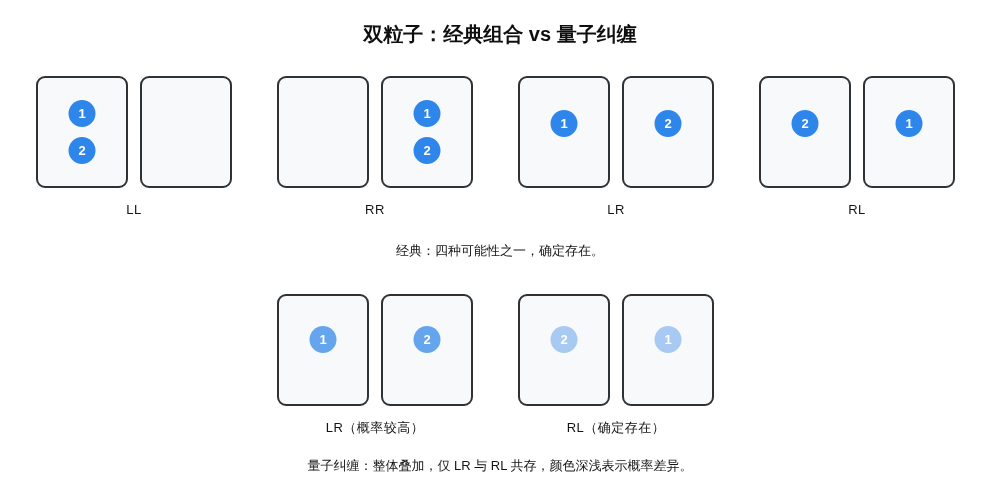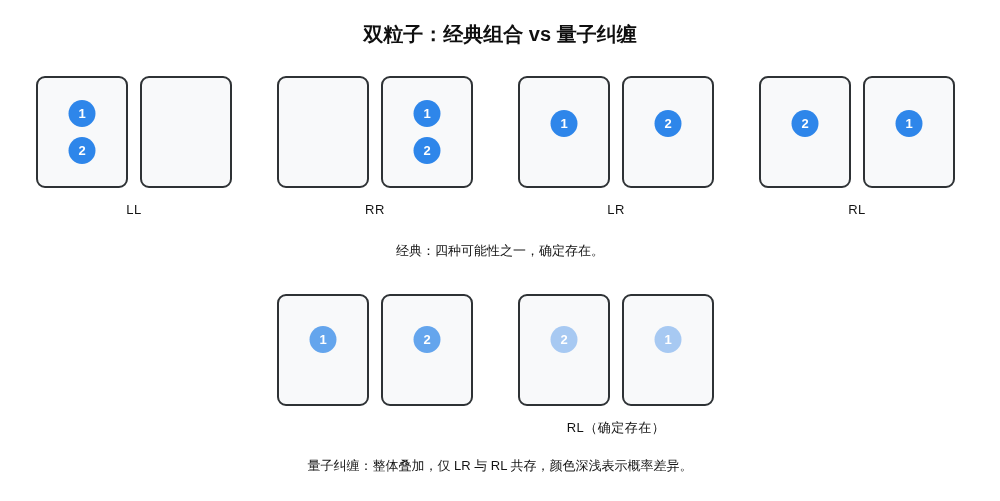--- a/index.html
+++ b/index.html
@@ -142,20 +142,21 @@
 
   <div class="pair pair-qlr">
     <div class="boxes">
       <div class="box">
         <div class="particle p-high pos-d">1</div>
       </div>
       <div class="box">
         <div class="particle p-high pos-d">2</div>
       </div>
     </div>
+    <div class="pair-label">LR（概率较高）</div>
   </div>
 
   <div class="pair pair-qrl">
     <div class="boxes">
       <div class="box">
         <div class="particle p-low pos-d">2</div>
       </div>
       <div class="box">
         <div class="particle p-low pos-d">1</div>
       </div>

